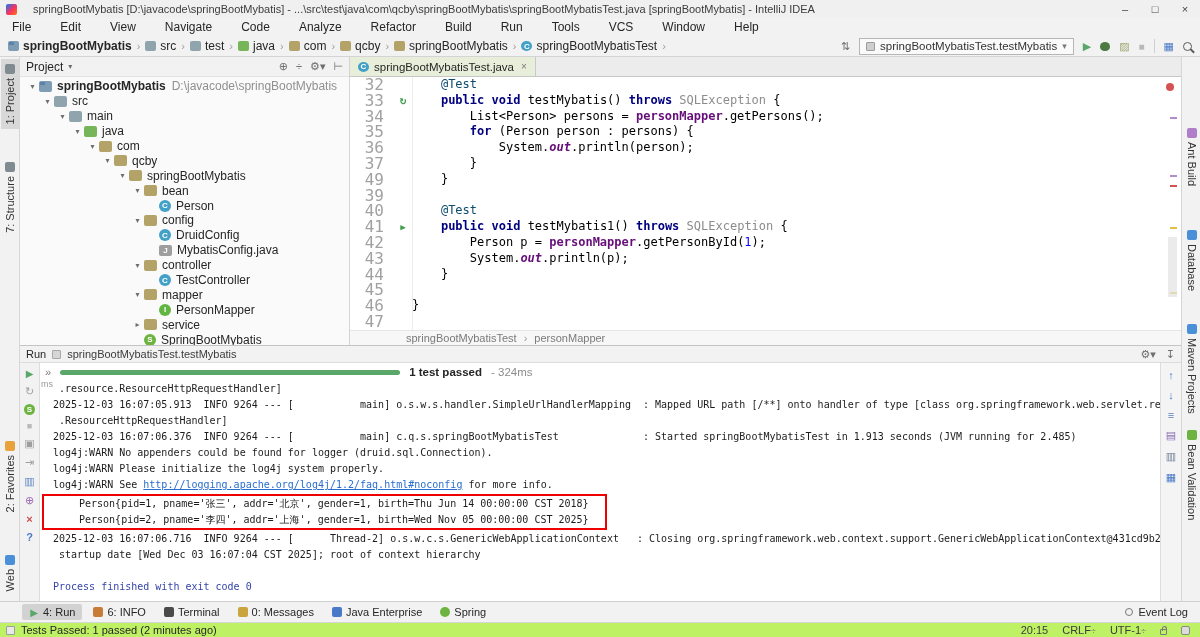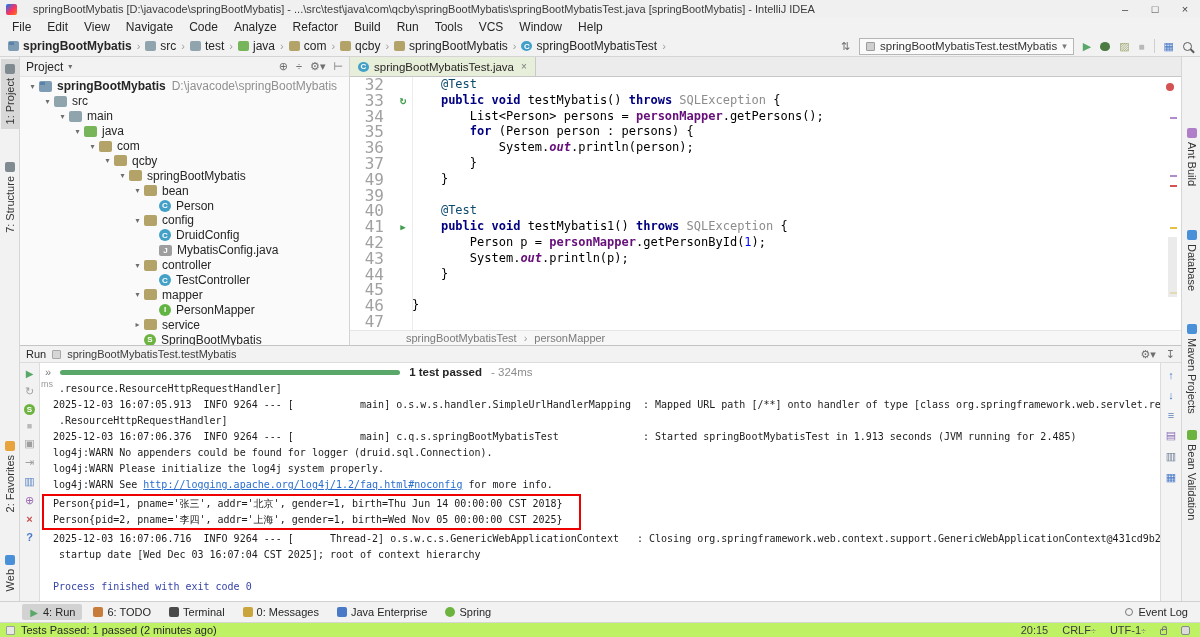--- a/index.html
+++ b/index.html
@@ -6,21 +6,21 @@
   html,body { width:1200px; height:637px; overflow:hidden; }
   body { font-family:"Liberation Sans",sans-serif; background:#f2f2f2; color:#262626; position:relative; }
 
   
   .titlebar { position:absolute; top:0; left:0; right:0; height:18px; background:#f0f0f0; display:flex; align-items:center; padding-left:6px; gap:16px; font-size:11px; color:#3c3c3c; }
   .app-logo { width:11px; height:11px; border-radius:2px; background:linear-gradient(135deg,#087cfa 0%,#fe315d 55%,#f97a12 100%); flex:none; }
   .win-controls { margin-left:auto; display:flex; height:100%; }
   .win-controls span { width:30px; text-align:center; font-size:11px; line-height:18px; color:#444; }
 
   
-  .menubar { position:absolute; top:18px; left:0; right:0; height:18px; display:flex; align-items:center; padding-left:4px; font-size:12px; }
+  .menubar { position:absolute; top:18px; left:0; right:0; height:18px; display:flex; align-items:center; padding-left:4px; font-size:12px;gap:13px; }
   .menu-item { padding:0 8px; line-height:18px; }
 
   
   .navbar { position:absolute; top:36px; left:0; right:0; height:21px; display:flex; align-items:center; padding:0 8px; font-size:12px; border-bottom:1px solid #d4d4d4; }
   .crumb { display:inline-flex; align-items:center; gap:4px; }
   .crumb.bold { font-weight:bold; }
   .crumb-sep { color:#9e9e9e; margin:0 5px; font-size:11px; }
   .nav-right { margin-left:auto; display:flex; align-items:center; gap:9px; }
   .combo { display:flex; align-items:center; gap:5px; border:1px solid #b6b6b6; background:#fafafa; height:17px; padding:0 6px; font-size:11.5px; color:#333; }
   .combo .cfg-ic { width:9px; height:9px; background:#cfcfcf; border:1px solid #9c9c9c; border-radius:1px; }
@@ -102,21 +102,21 @@
   .chevrons { color:#7a7a7a; font-size:11px; }
   .pbar { width:340px; height:5px; border-radius:3px; background:#59a869; }
   .pstatus { font-weight:bold; color:#262626; }
   .pdur { color:#8c8c8c; }
   .console { position:absolute; left:0; right:0; top:18px; bottom:0; overflow:hidden; font-family:"DejaVu Sans Mono",monospace; font-size:10px; color:#1c1c1c; }
   .ms-tag { position:absolute; left:1px; top:16px; font-size:9px; color:#9a9a9a; font-family:"Liberation Sans",sans-serif; }
   .cline { height:16px; line-height:16px; white-space:pre; padding-left:13px; }
   .cline a { color:#2a6ecf; text-decoration:underline; }
   .cline.sys { color:#3544a8; }
   .console-box { display:inline-block; border:2px solid #ee0000; margin:1px 0 1px 2px; padding-right:16px; }
-  .console-box .cline { padding-left:9px; }
+  .console-box .cline { padding-left:19px;margin-left:16px; }
   .console-right { position:absolute; right:0; top:17px; bottom:0; width:21px; background:#f4f4f4; border-left:1px solid #dcdcdc; display:flex; flex-direction:column; align-items:center; gap:8px; padding-top:6px; font-size:11px; }
 
   
   .bottombar { position:absolute; top:601px; height:21px; left:0; right:0; background:#f2f2f2; border-top:1px solid #d0d0d0; display:flex; align-items:center; padding-left:22px; gap:4px; font-size:11px; }
   .tw-btn { display:flex; align-items:center; gap:4px; padding:2px 7px; border-radius:2px; }
   .tw-btn.active { background:#d2d2d2; }
   .twi { width:10px; height:10px; border-radius:2px; display:inline-flex; align-items:center; justify-content:center; font-size:8px; color:#fff; flex:none; }
   .twi-run { background:transparent; color:#59a869; font-size:10px; }
   .twi-todo { background:#c77c3a; }
   .twi-terminal { background:#4a4a4a; }
@@ -449,21 +449,21 @@
   </div>
 </div>
 
 <div class="bottombar" id="bottomBar">
     <div class="tw-btn active">
       <span class="twi twi-run">▶</span>
       <span>4: Run</span>
     </div>
     <div class="tw-btn">
       <span class="twi twi-todo"></span>
-      <span>6: TODO</span>
+      <span>6: INFO</span>
     </div>
     <div class="tw-btn">
       <span class="twi twi-terminal"></span>
       <span>Terminal</span>
     </div>
     <div class="tw-btn">
       <span class="twi twi-messages"></span>
       <span>0: Messages</span>
     </div>
     <div class="tw-btn">

